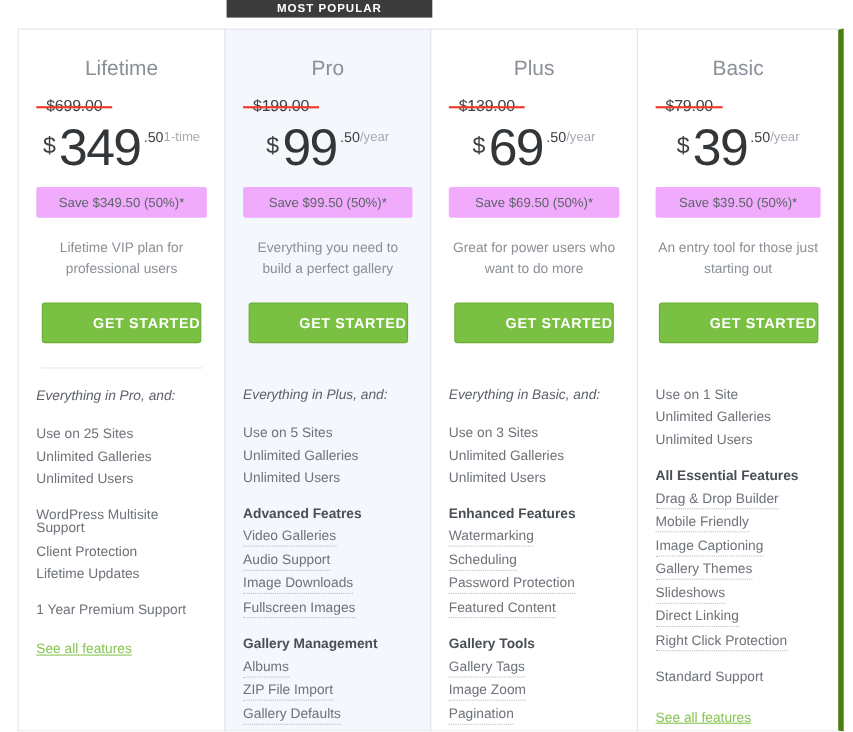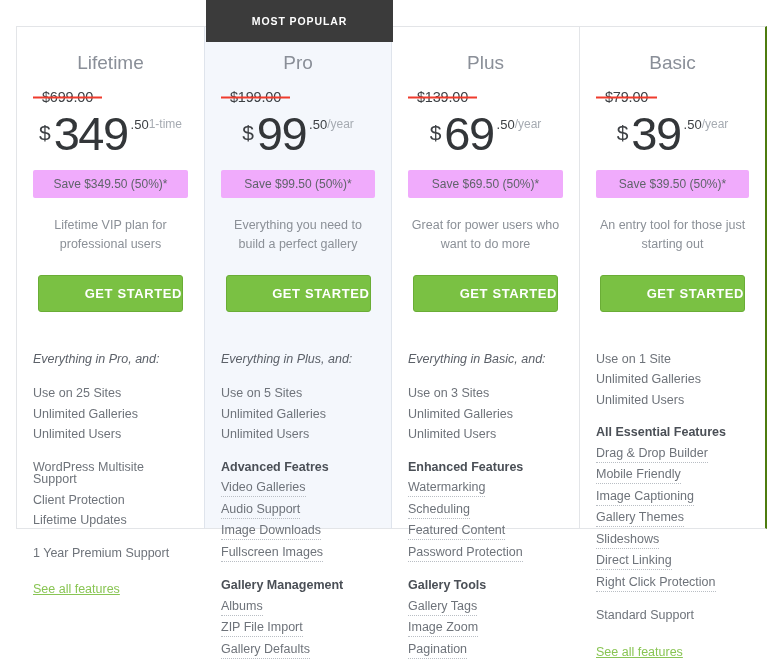--- a/index.html
+++ b/index.html
@@ -22,57 +22,57 @@
     height: 665px;
     box-sizing: border-box;
   }
 
   
   .popular-badge {
     position: absolute;
     left: 206px;
     top: 0;
     width: 187px;
-    height: 42px;
+    height: 16px;
     background: #3b3b3b;
     color: #ffffff;
     font-size: 10.5px;
     font-weight: bold;
     letter-spacing: 0.9px;
     display: flex;
     align-items: center;
     justify-content: center;
     box-sizing: border-box;
     z-index: 3;
   }
 
   
   .cards {
     position: absolute;
     left: 16px;
     top: 26px;
     width: 753px;
-    height: 503px;
+    height: 639px;
     display: flex;
     align-items: stretch;
   }
 
   .card {
     position: relative;
     width: 188px;
     box-sizing: border-box;
     background: #ffffff;
     border: 1px solid #e3e5e8;
     border-right: none;
     padding: 0 16px;
     display: flex;
     flex-direction: column;
   }
   .card:last-child {
-    border-right: 2px solid #4d7c0f;
+    border-right: 5px solid #4d7c0f;
   }
   .card.featured {
     background: #f4f7fc;
     border-left: 1px solid #dfe4ec;
     border-right: 1px solid #dfe4ec;
     margin-right: -1px;
     z-index: 2;
   }
 
   
@@ -329,22 +329,22 @@
         <div class="divider"></div>
         <div class="features">
           <div class="feat intro">Everything in Basic, and:</div>
           <div class="feat plain">Use on 3 Sites</div>
           <div class="feat plain">Unlimited Galleries</div>
           <div class="feat plain">Unlimited Users</div>
           <div class="feat gap"></div>
           <div class="feat heading">Enhanced Features</div>
           <div class="feat tip"><span class="tip-text">Watermarking</span></div>
           <div class="feat tip"><span class="tip-text">Scheduling</span></div>
+          <div class="feat tip"><span class="tip-text">Password Protection</span></div>
           <div class="feat tip"><span class="tip-text">Featured Content</span></div>
-          <div class="feat tip"><span class="tip-text">Password Protection</span></div>
           <div class="feat gap"></div>
           <div class="feat heading">Gallery Tools</div>
           <div class="feat tip"><span class="tip-text">Gallery Tags</span></div>
           <div class="feat tip"><span class="tip-text">Image Zoom</span></div>
           <div class="feat tip"><span class="tip-text">Pagination</span></div>
         </div>
       </div>
       <div class="card">
         <div class="plan-title">Basic</div>
         <div class="old-price-row"><span class="old-price">$79.00</span></div>

